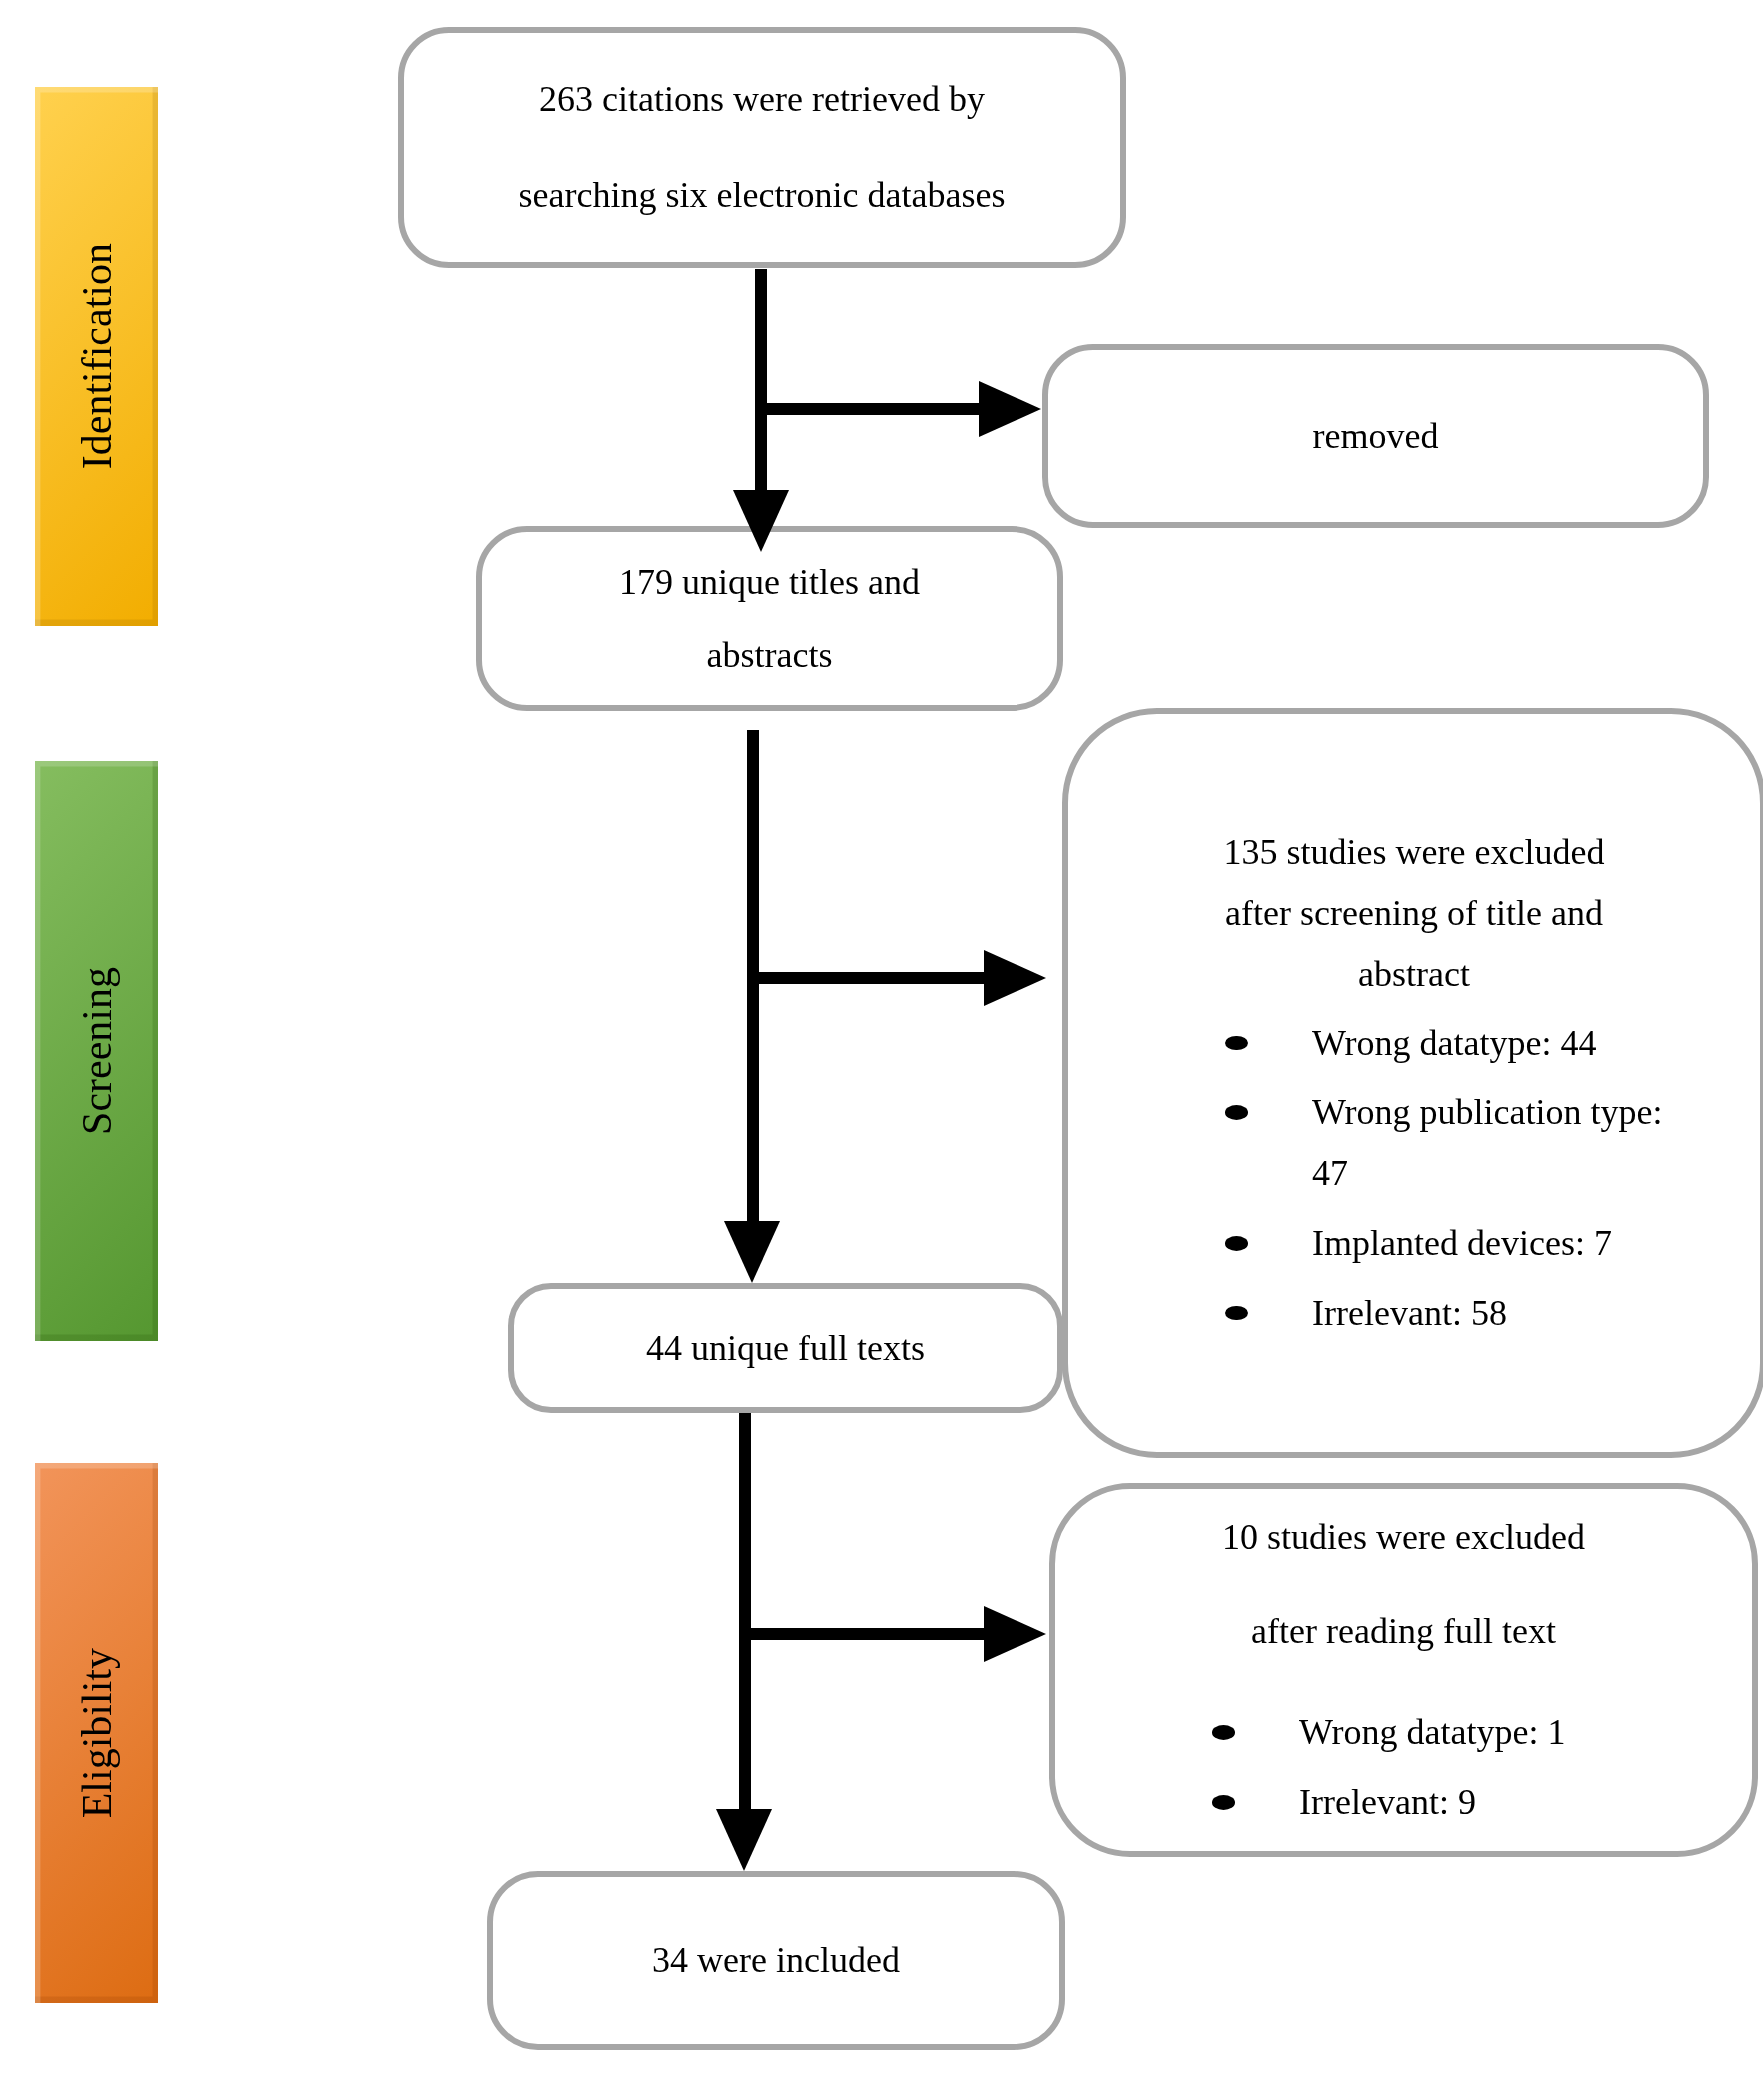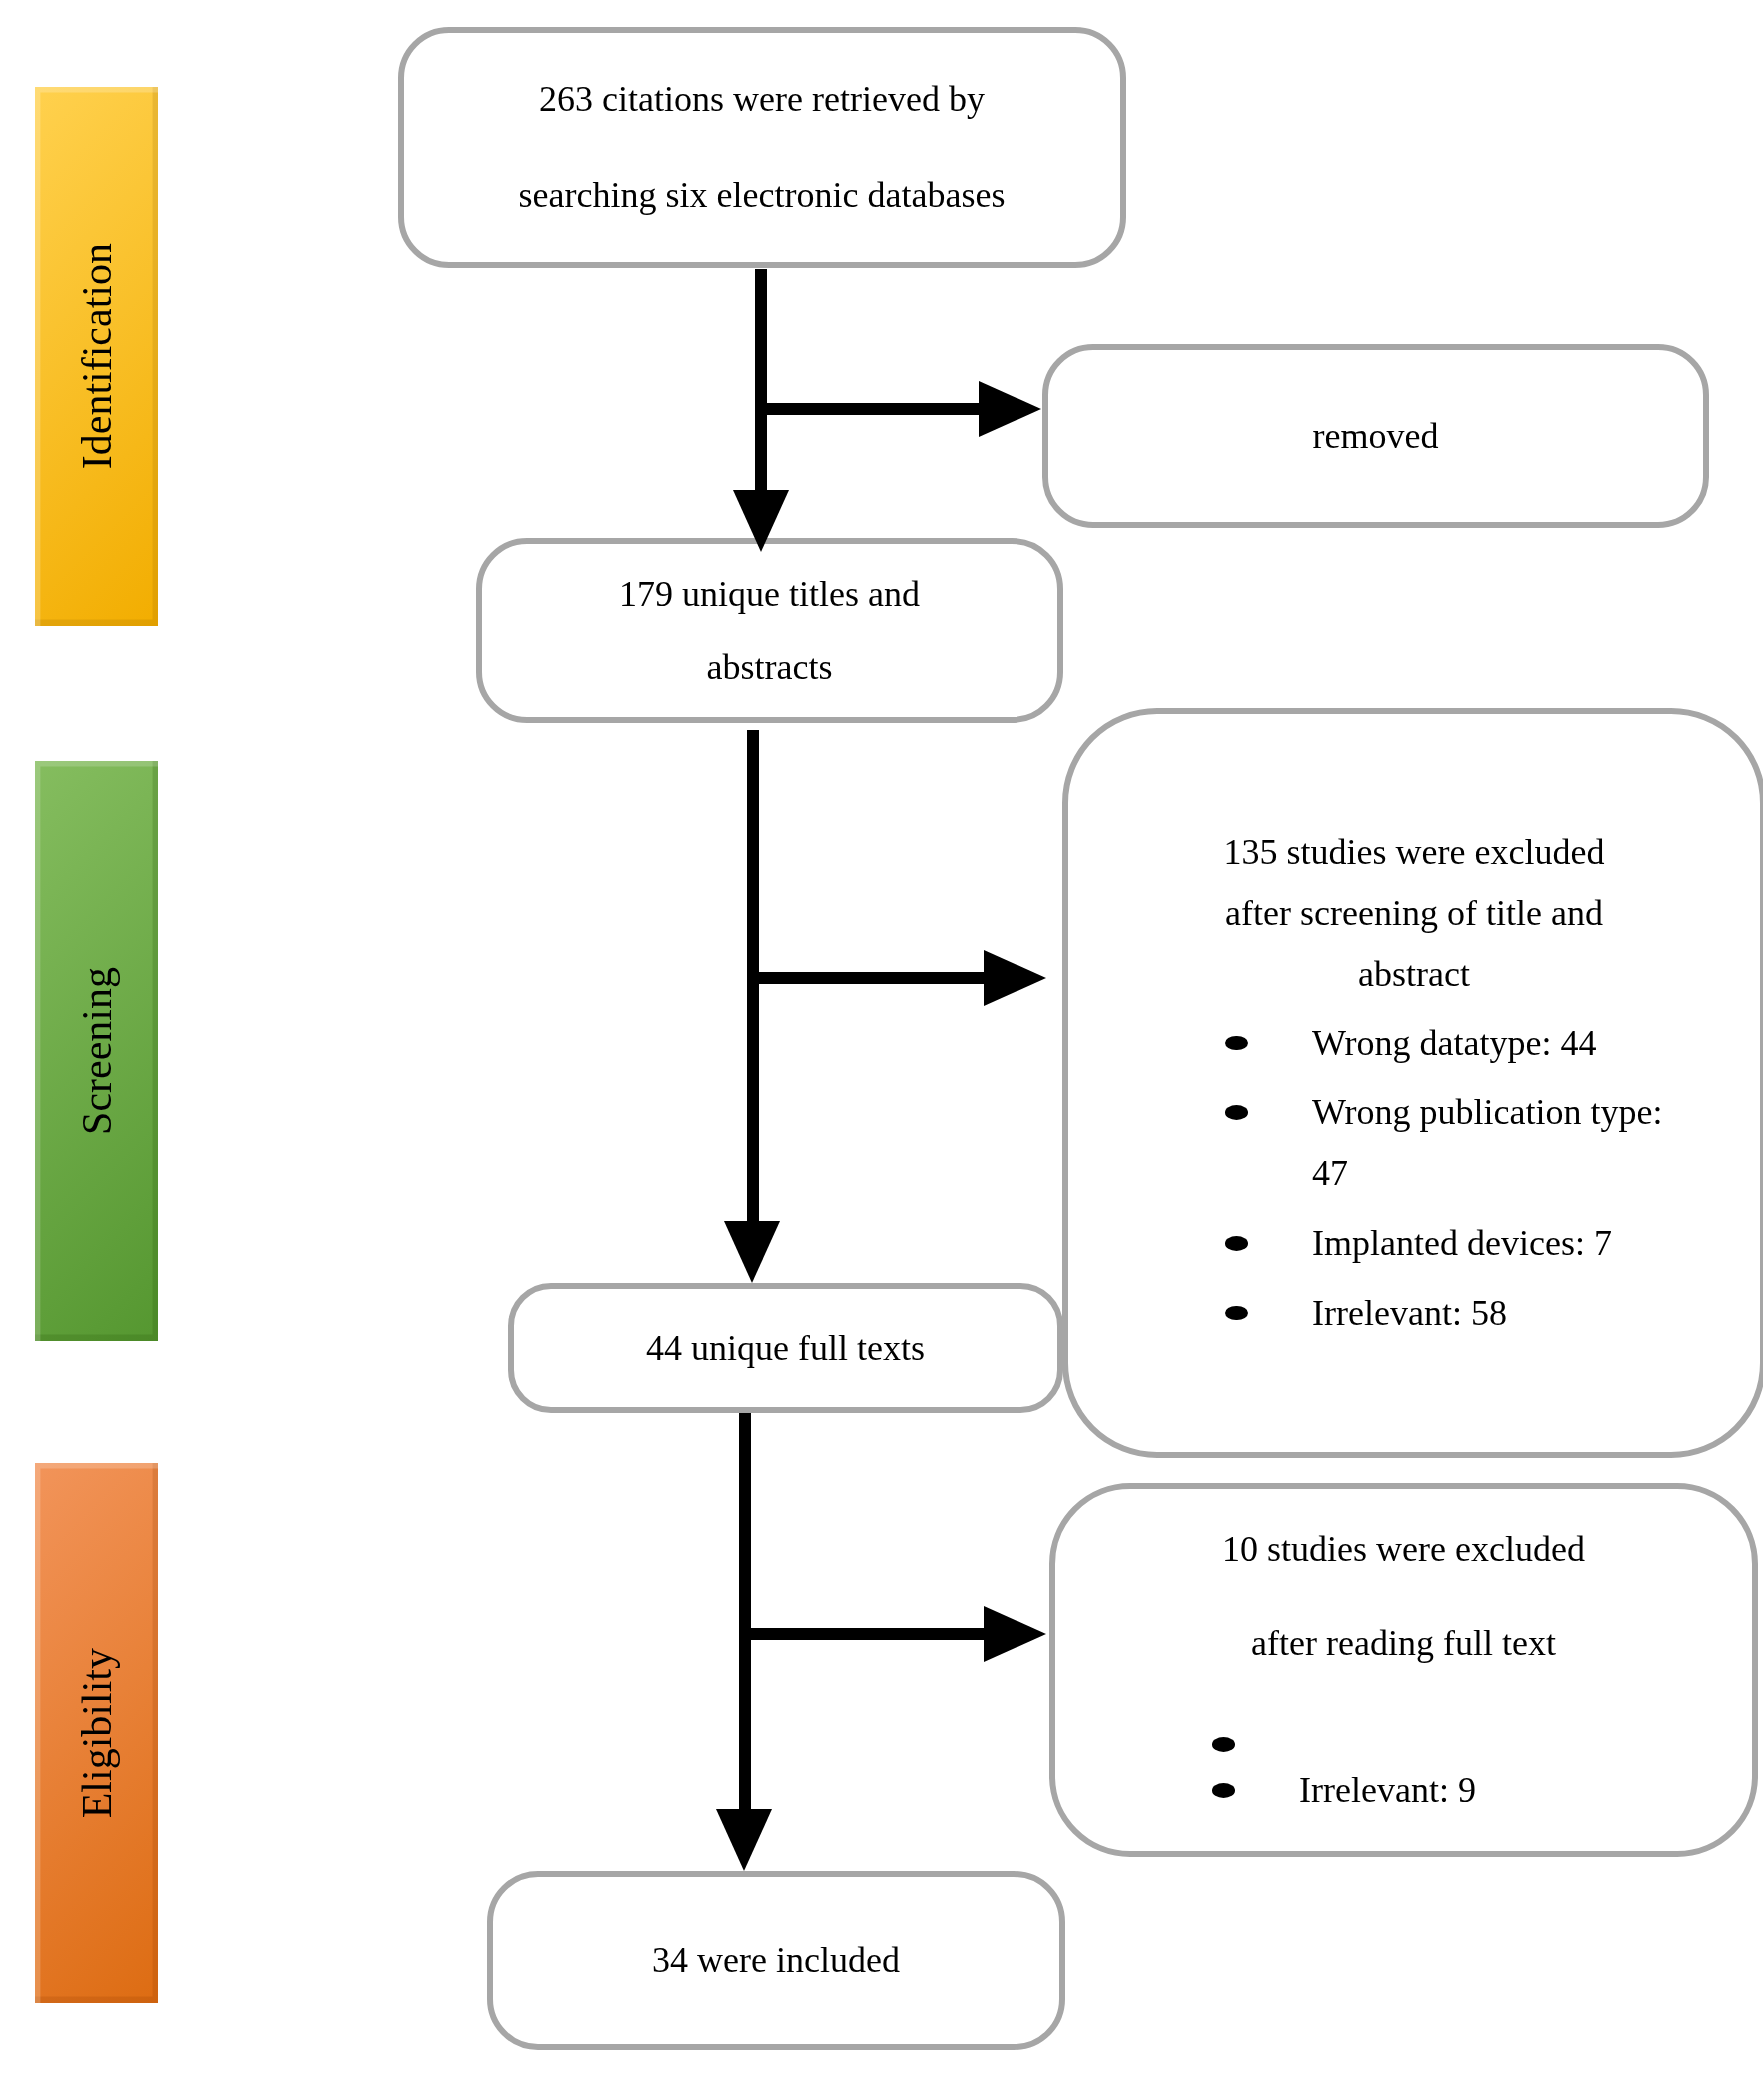--- a/index.html
+++ b/index.html
@@ -89,21 +89,21 @@
 
   <section class="box" style="left:398px;top:27px;width:728px;height:241px;gap:23px;">
     <div class="line">263 citations were retrieved by</div>
     <div class="line">searching six electronic databases</div>
   </section>
 
   <section class="box" style="left:1042px;top:344px;width:667px;height:184px;">
     <div class="line">removed</div>
   </section>
 
-  <section class="box" style="left:476px;top:538px;width:587px;height:185px;">
+  <section class="box" style="left:476px;top:526px;width:587px;height:185px;">
     <div class="line">179 unique titles and</div>
     <div class="line">abstracts</div>
   </section>
 
   <section class="box xbox" style="left:1062px;top:708px;width:704px;height:750px;">
     <div class="line">135 studies were excluded</div>
     <div class="line">after screening of title and</div>
     <div class="line">abstract</div>
     <ul class="bullets">
       <li class="bullet">
@@ -128,20 +128,21 @@
   <section class="box" style="left:508px;top:1283px;width:555px;height:130px;border-radius:43px;">
     <div class="line">44 unique full texts</div>
   </section>
 
   <section class="box xbox" style="left:1049px;top:1483px;width:709px;height:374px;border-radius:81px;gap:33px;">
     <div class="line">10 studies were excluded</div>
     <div class="line">after reading full text</div>
     <ul class="bullets">
       <li class="bullet">
         <span class="dot"></span>
+        <span class="btxt">Wrong datatype: 1</span>
       </li>
       <li class="bullet">
         <span class="dot"></span>
         <span class="btxt">Irrelevant: 9</span>
       </li>
     </ul>
   </section>
 
   <section class="box" style="left:487px;top:1871px;width:578px;height:179px;">
     <div class="line">34 were included</div>

